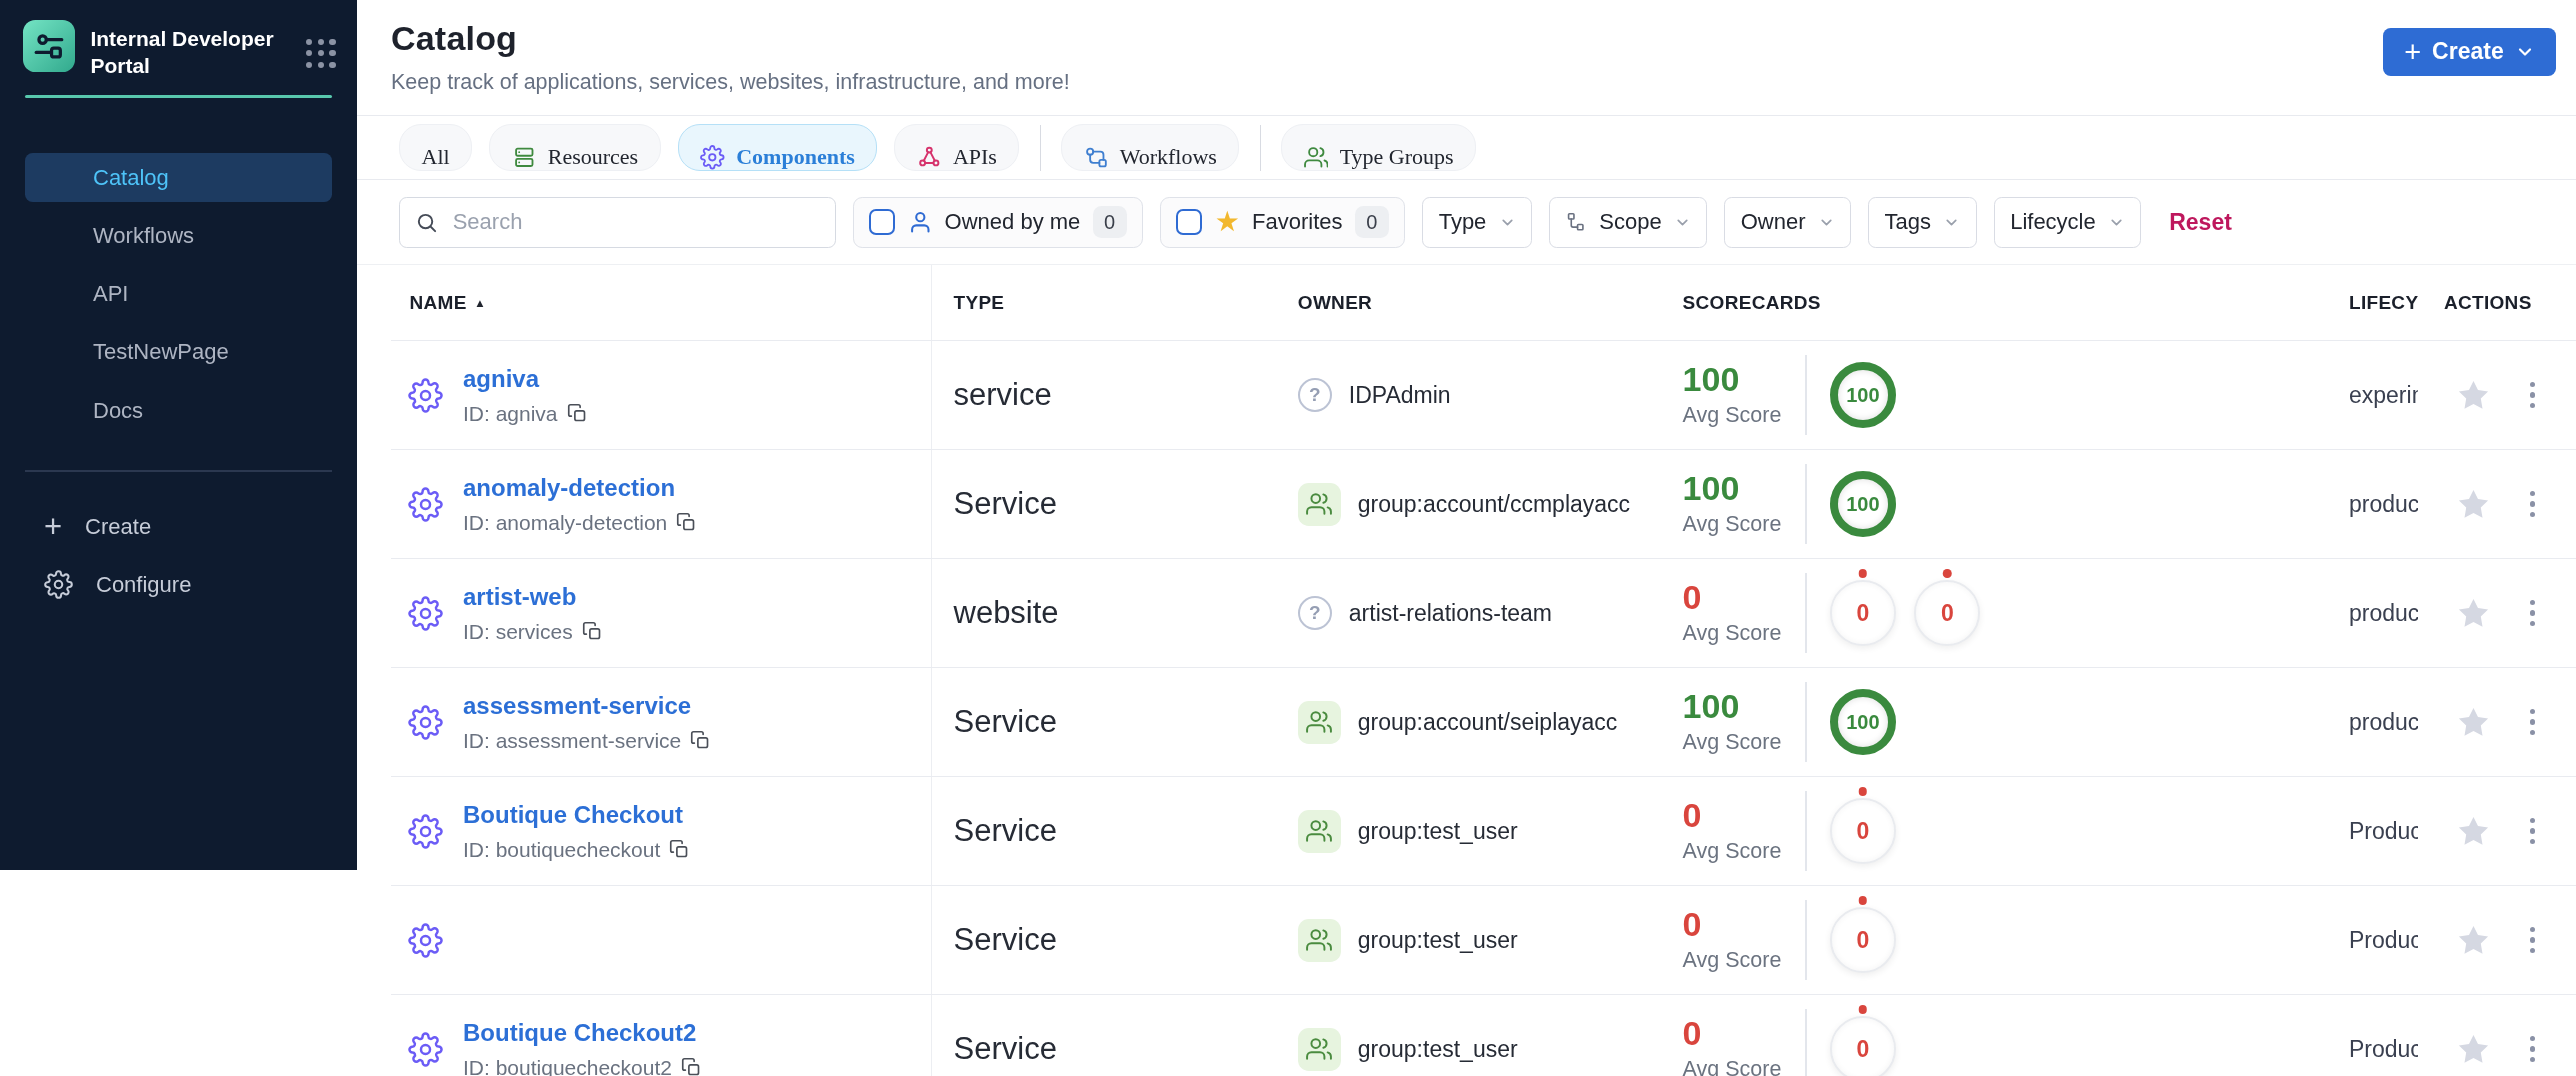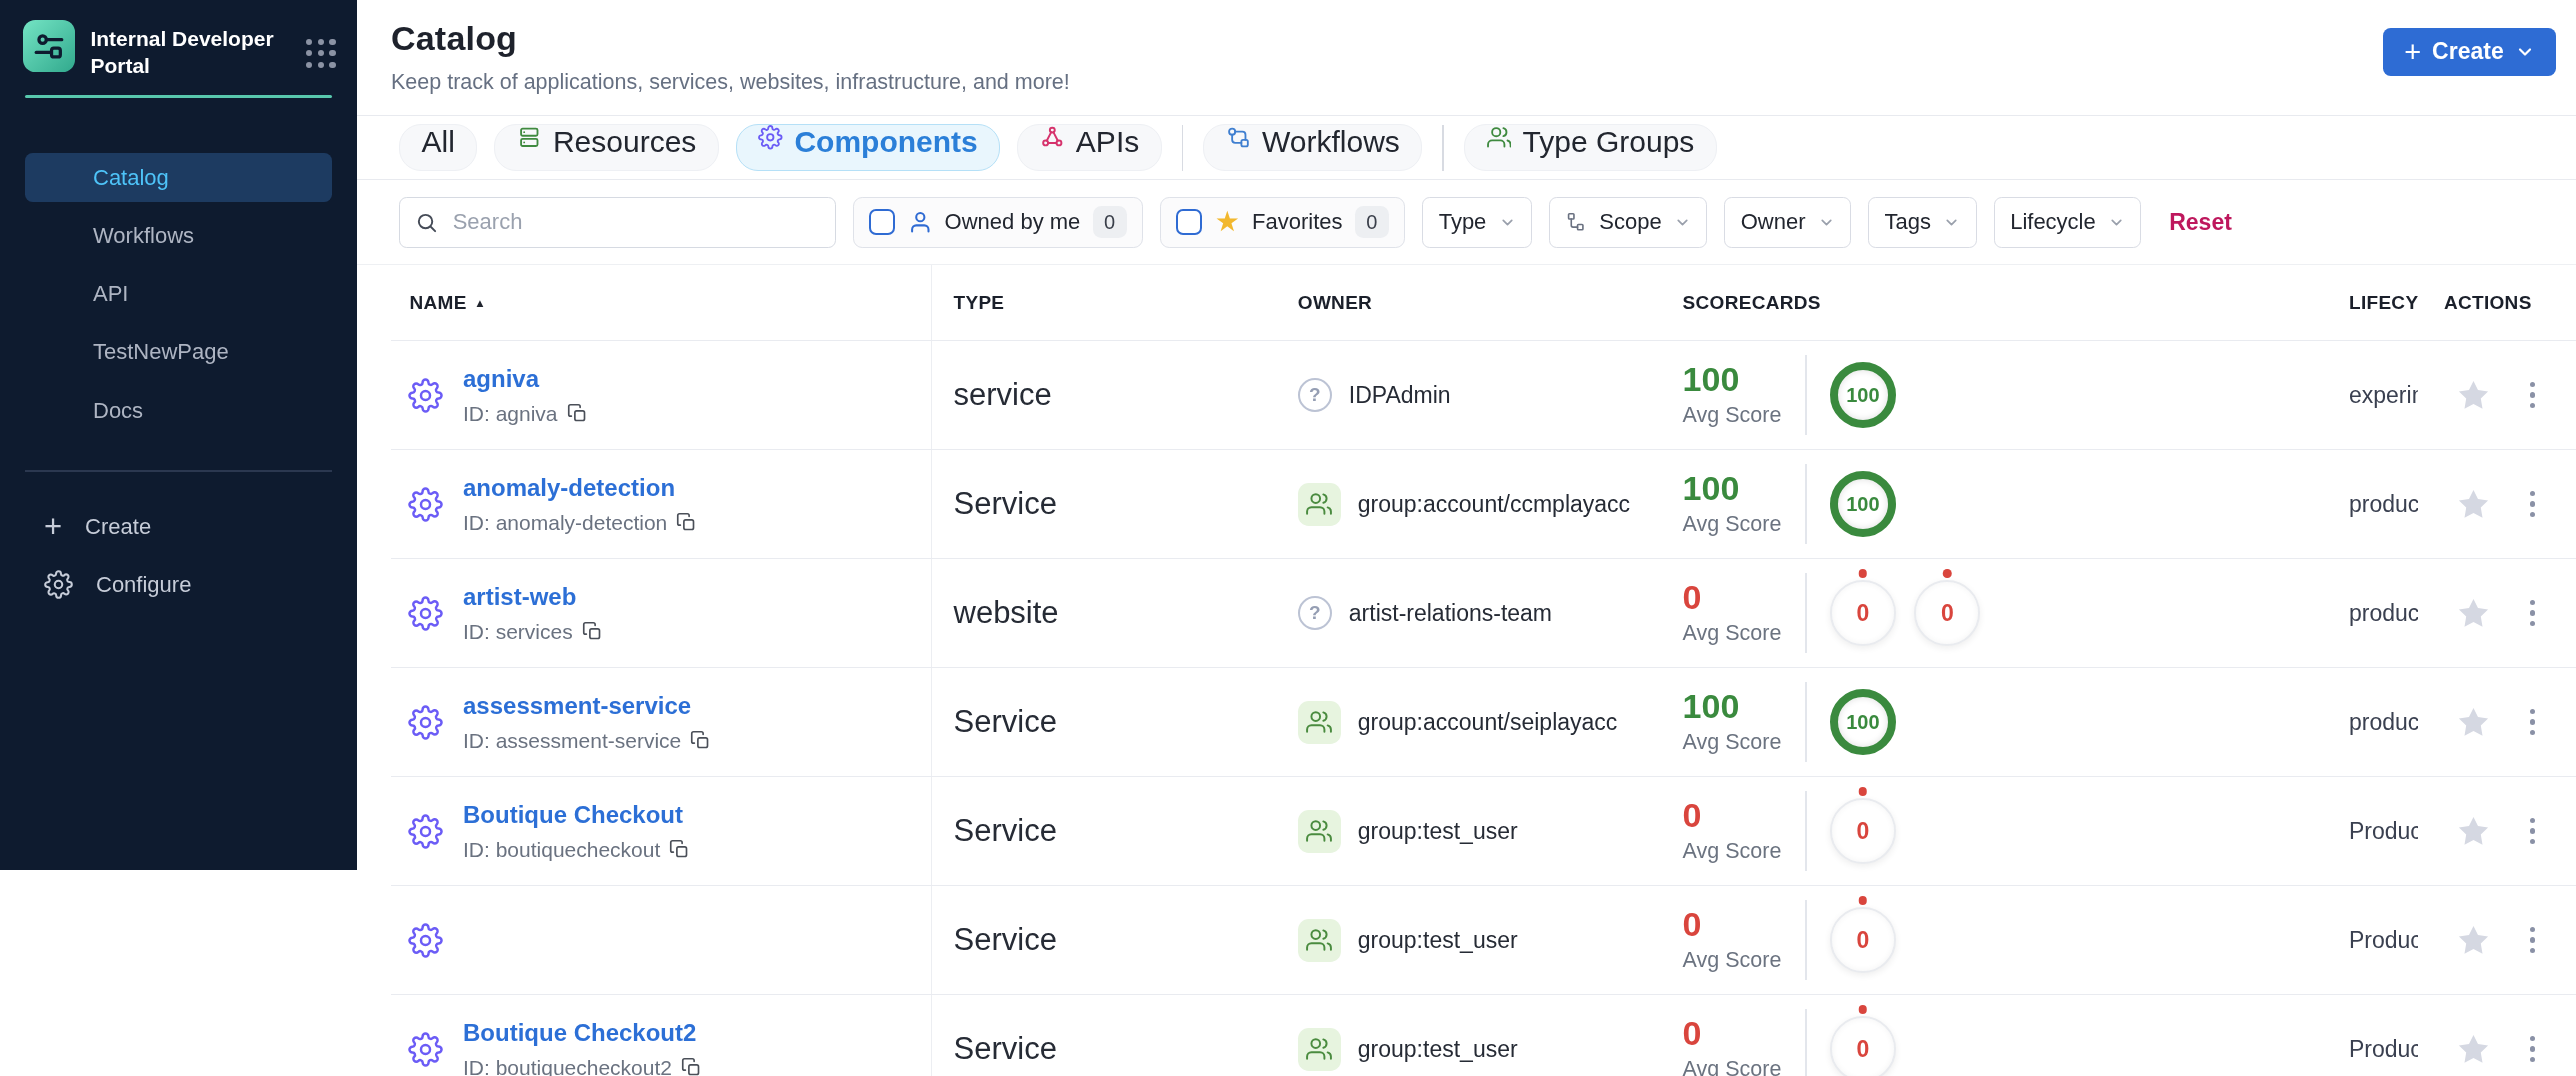--- a/index.html
+++ b/index.html
@@ -32,21 +32,21 @@
   .page-title{font-size:34px;font-weight:800;color:#1e222c;letter-spacing:0.2px;}
   .page-subtitle{font-size:21.5px;color:#667082;margin-top:12.3px;}
   .create-btn{background:#2e6cd4;color:#fff;border:none;height:48px;margin-top:9.2px;
               padding:0 21.5px;border-radius:7.7px;display:flex;align-items:center;gap:10.8px;
               font-size:23px;font-weight:bold;cursor:pointer;font-family:inherit;}
   .create-btn .plus{font-size:29px;font-weight:400;line-height:0;}
 
   .tabs-row{height:65px;box-sizing:border-box;display:flex;align-items:center;gap:17px;
             padding:0 34px 0 42px;border-top:0.8px solid #e8eaef;border-bottom:0.8px solid #e8eaef;}
   .chip{height:45px;border-radius:22px;background:#f7f8fa;border:0.8px solid #eef0f4;
-        display:flex;align-items:flex-start;gap:11.5px;padding:0 21.5px;font-size:30px;color:#22262f;cursor:pointer;white-space:nowrap;}
+        display:flex;align-items:flex-end;gap:11.5px;padding:0 21.5px;font-size:22px;color:#22262f;cursor:pointer;white-space:nowrap;font-family:Liberation Serif, serif;}
   .chip.selected{background:#e9f6fd;border:1.5px solid #b5e0f7;color:#2b7fd8;font-weight:bold;}
   .tab-vdivider{width:1.5px;height:46px;background:#d8dbe2;margin:0 3.1px;}
 
   .filters-row{height:85px;box-sizing:border-box;display:flex;align-items:center;gap:17px;
                padding:0 34px 0 42px;border-bottom:0.8px solid #eef0f3;}
   .search-box{width:437px;height:51px;box-sizing:border-box;border:1.5px solid #d6dae2;border-radius:7.7px;
               display:flex;align-items:center;gap:12.3px;padding:0 15.4px;background:#fff;}
   .search-box input{border:none;outline:none;font-size:22px;flex:1;font-family:inherit;color:#23272f;background:transparent;}
   .search-box input::placeholder{color:#9aa1ae;}
   .filter-chip{height:51px;box-sizing:border-box;border:1.5px solid #dfe2e9;border-radius:9.2px;background:#fbfbfc;

